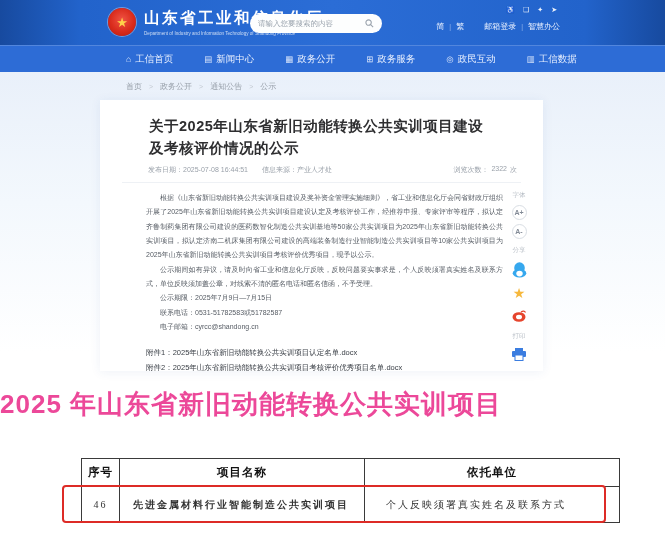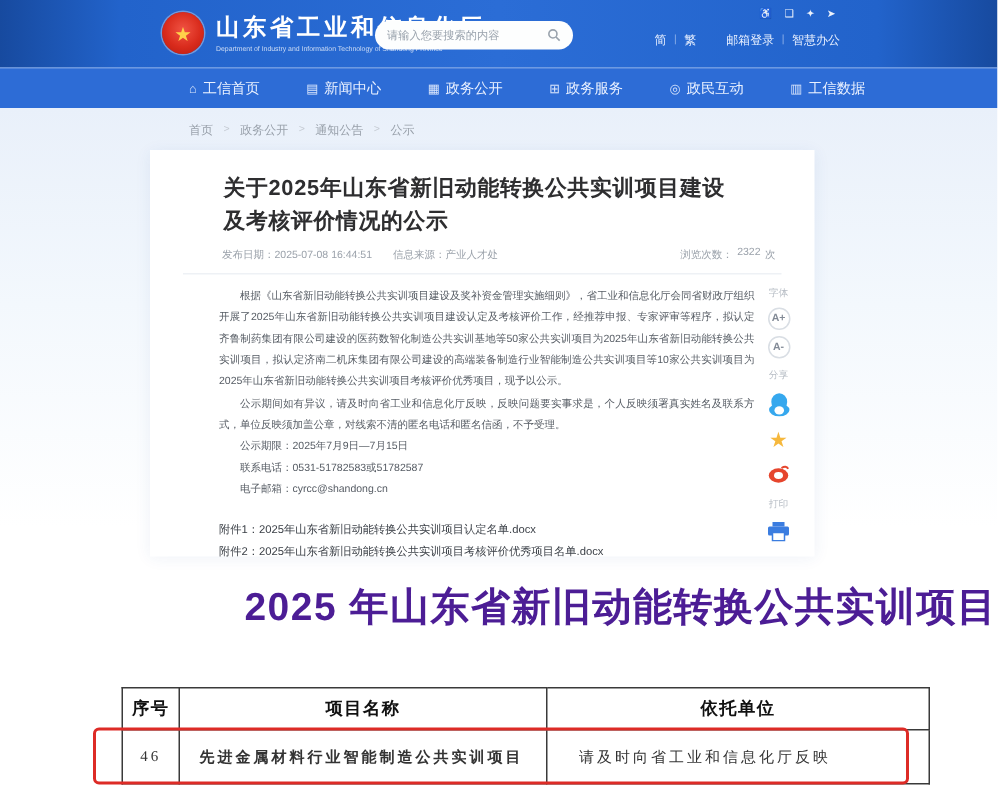--- a/index.html
+++ b/index.html
@@ -69,22 +69,22 @@
   .side-toolbar { position:absolute; right:9px; top:86px; width:30px;
     display:flex; flex-direction:column; align-items:center; }
   .tb-label { font-size:6.5px; color:#b7bdc5; margin:5px 0 3px; }
   .tb-circle { width:15px; height:15px; border-radius:50%; border:1px solid #d9dee4;
     background:#fff; color:#828a96; font-size:7px; font-weight:bold;
     display:flex; align-items:center; justify-content:center; cursor:pointer; margin:2px 0; }
   .tb-icon { margin:4px 0; cursor:pointer; display:flex; align-items:center; justify-content:center; }
   .star-glyph { color:#f6b83d; font-size:14px; line-height:1; }
 
   
-  .section-title { position:absolute; left:0; top:388px; width:665px; text-align:right;
-    font-weight:bold; color:#4c1d95; font-size:26px; line-height:1.25; letter-spacing:1px; }
+  .section-title { position:absolute; left:0; top:388px; width:665px; text-align:left;
+    font-weight:bold; color:#ec4899; font-size:26px; line-height:1.25; letter-spacing:1px; }
 
   
   .table-wrap { position:absolute; left:65px; top:458px; width:538px;padding-left:16px; }
   table { width:100%; border-collapse:collapse; table-layout:fixed; }
   th, td { border:1px solid #3a3a3a; }
   th { height:28px; font-size:11.5px; font-weight:bold; color:#111; text-align:center;
     letter-spacing:1px; }
   td { height:36px; font-size:10px; color:#333; font-family:"Liberation Serif", serif;
     letter-spacing:2px; }
   td.c-idx { text-align:center; font-family:"Liberation Serif", serif; }
@@ -239,20 +239,20 @@
         <tr>
           <th>序号</th>
           <th>项目名称</th>
           <th>依托单位</th>
         </tr>
       </thead>
       <tbody>
         <tr>
           <td class="c-idx">46</td>
           <td class="c-name">先进金属材料行业智能制造公共实训项目</td>
-          <td class="c-org">请及时向省工业和信息化厅反映</td>
+          <td class="c-org">个人反映须署真实姓名及联系方式</td>
         </tr>
       </tbody>
     </table>
     <div class="highlight-box"></div>
   </div>
 
 </div>
 
 </body></html>

